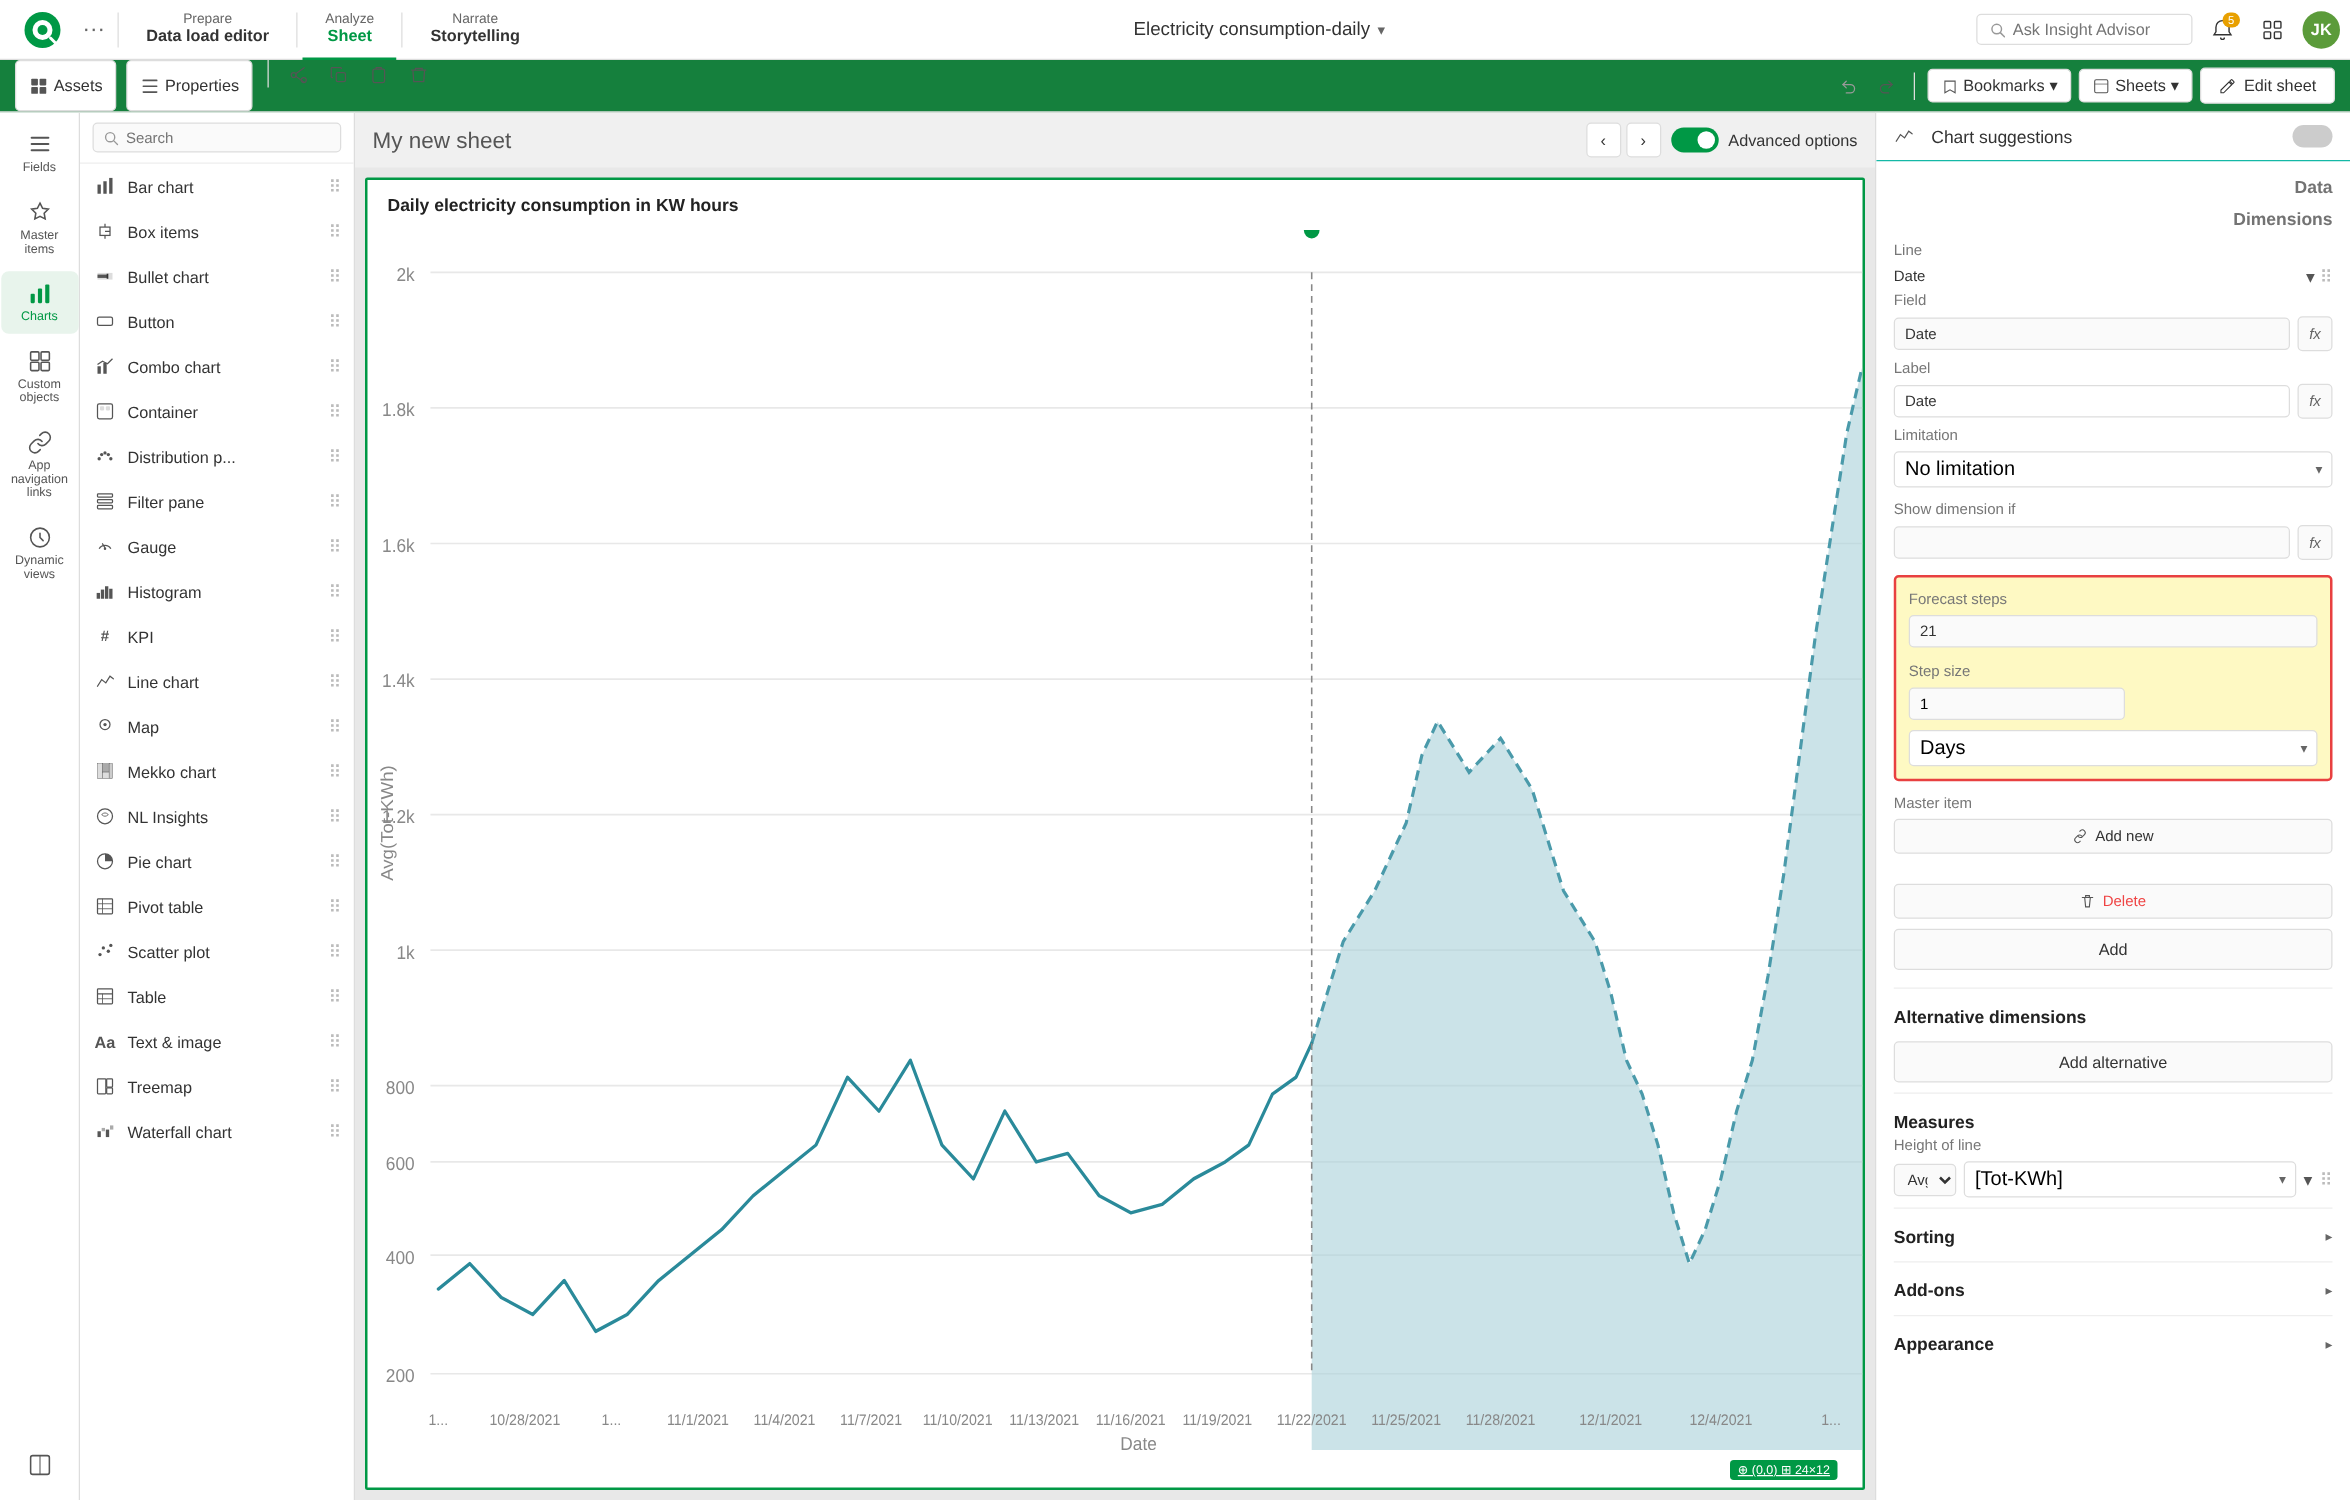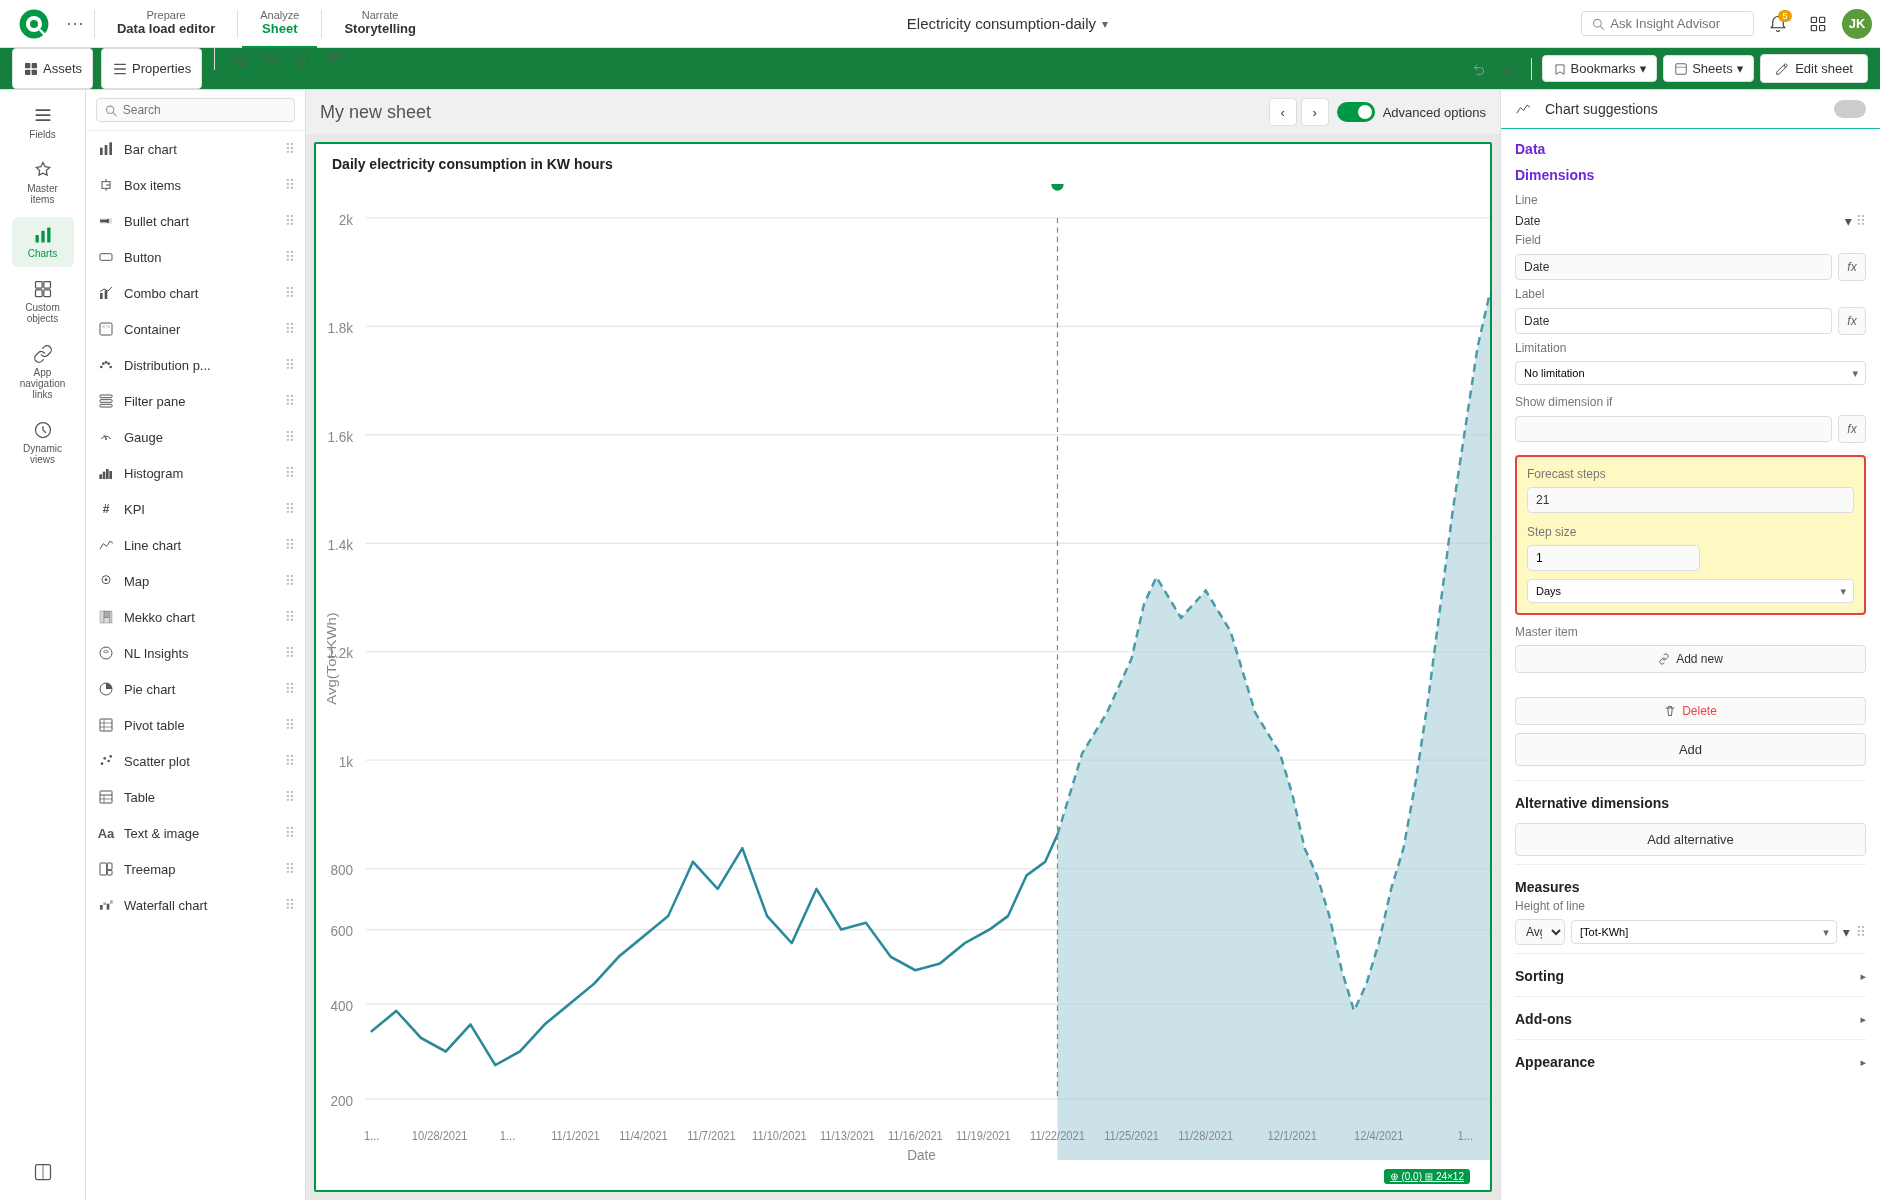--- a/index.html
+++ b/index.html
@@ -35,21 +35,21 @@
       border-bottom: 1px solid #ddd; padding: 0 12px; gap: 8px;
     }
     .toolbar-btn { display: flex; align-items: center; gap: 4px; padding: 5px 10px; border: 1px solid #ddd; border-radius: 4px; cursor: pointer; background: #fff; font-size: 13px; }
     .toolbar-icon { width: 24px; height: 24px; display: flex; align-items: center; justify-content: center; cursor: pointer; border-radius: 3px; }
     .toolbar-separator { width: 1px; height: 22px; background: #ddd; margin: 0 4px; }
 
     
     .main-layout { display: flex; height: calc(1200px - 90px); }
 
     
-    .left-sidebar { width: 86px; background: #fff; border-right: 1px solid #ddd; display: flex; flex-direction: column; align-items: center; padding-top: 8px; gap: 4px; }
+    .left-sidebar { width: 64px; background: #fff; border-right: 1px solid #ddd; display: flex; flex-direction: column; align-items: center; padding-top: 8px; gap: 4px; }
     .sidebar-item { display: flex; flex-direction: column; align-items: center; padding: 8px 4px; cursor: pointer; border-radius: 6px; width: 62px; gap: 3px; }
     .sidebar-item.active { background: #e8f4ec; }
     .sidebar-item .s-label { font-size: 10px; color: #555; text-align: center; }
     .sidebar-item.active .s-label { color: #009845; }
 
     
     .charts-panel { width: 220px; background: #fff; border-right: 1px solid #ddd; display: flex; flex-direction: column; overflow: hidden; }
     .charts-search { padding: 8px 10px; border-bottom: 1px solid #eee; }
     .charts-search-inner { display: flex; align-items: center; gap: 6px; border: 1px solid #ddd; border-radius: 4px; padding: 4px 8px; background: #fafafa; }
     .charts-search-inner input { border: none; outline: none; font-size: 12px; background: transparent; width: 100%; }
@@ -71,29 +71,29 @@
 
     .chart-container { flex: 1; position: relative; background: #fff; margin: 8px; border: 2px solid #009845; border-radius: 2px; overflow: hidden; }
     .chart-title { font-size: 14px; font-weight: 600; padding: 12px 16px 4px; color: #222; }
 
     
     .right-panel { width: 380px; background: #fff; border-left: 1px solid #ddd; display: flex; flex-direction: column; overflow: hidden; }
     .right-panel-header { display: flex; align-items: center; padding: 10px 14px; border-bottom: 1px solid #14b8a6; gap: 14px; }
     .chart-suggestions-label { font-size: 14px; font-weight: 500; flex: 1; }
     .toggle-small { width: 32px; height: 18px; border-radius: 9px; background: #ccc; position: relative; cursor: pointer; }
     .right-panel-content { flex: 1; overflow-y: auto; padding: 12px 14px; }
-    .section-title { font-size: 14px; font-weight: 600; margin-bottom: 10px; color: #6d28d9; }
+    .section-title { font-size: 14px; font-weight: 600; margin-bottom: 10px; color: #737373; text-align: right; }
     .sub-section { margin-bottom: 14px; }
     .sub-title { font-size: 12px; color: #777; margin-bottom: 6px; }
     .field-row { display: flex; align-items: center; gap: 6px; margin-bottom: 6px; }
     .field-input { flex: 1; border: 1px solid #ddd; border-radius: 4px; padding: 5px 8px; font-size: 12px; color: #333; background: #fafafa; }
     .field-input.label-input { background: #fff; }
     .fx-btn { width: 28px; height: 28px; border: 1px solid #ddd; border-radius: 4px; display: flex; align-items: center; justify-content: center; cursor: pointer; background: #fafafa; font-style: italic; font-size: 12px; color: #666; flex-shrink: 0; }
     .select-row { display: flex; align-items: center; }
-    .select-input { width: 100%; border: 1px solid #ddd; border-radius: 4px; padding: 5px 8px; font-size: 11px; background: #fff; cursor: pointer; appearance: none; -webkit-appearance: none; }
+    .select-input { width: 100%; border: 1px solid #ddd; border-radius: 4px; padding: 5px 8px; font-size: 16px; background: #fff; cursor: pointer; appearance: none; -webkit-appearance: none; }
     .select-wrapper { position: relative; flex: 1; }
     .select-wrapper::after { content: '▾'; position: absolute; right: 8px; top: 50%; transform: translateY(-50%); font-size: 11px; color: #666; pointer-events: none; }
     .show-dim-row { display: flex; align-items: center; gap: 6px; }
     .show-dim-input { flex: 1; border: 1px solid #ddd; border-radius: 4px; padding: 5px 8px; font-size: 12px; background: #fafafa; }
 
     
     .forecast-box { border: 2px solid #e84040; border-radius: 4px; padding: 10px; margin-bottom: 10px; background: #fef9c3; }
     .forecast-label { font-size: 12px; color: #777; margin-bottom: 6px; }
     .forecast-input { width: 100%; border: 1px solid #ddd; border-radius: 4px; padding: 5px 8px; font-size: 12px; color: #333; margin-bottom: 8px; background: #fafafa; }
     .step-size-input { flex: 1; border: 1px solid #ddd; border-radius: 4px; padding: 5px 8px; font-size: 12px; background: #fafafa; }

